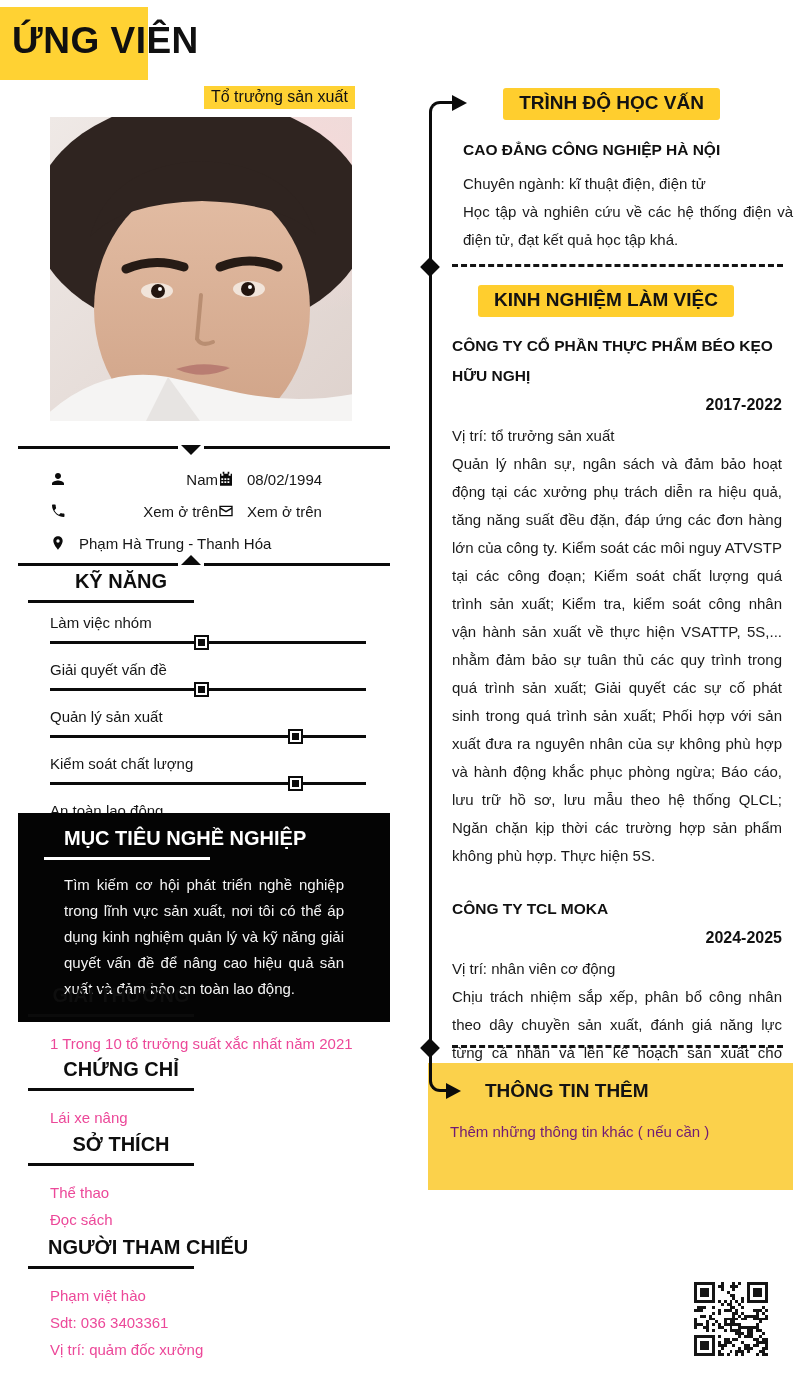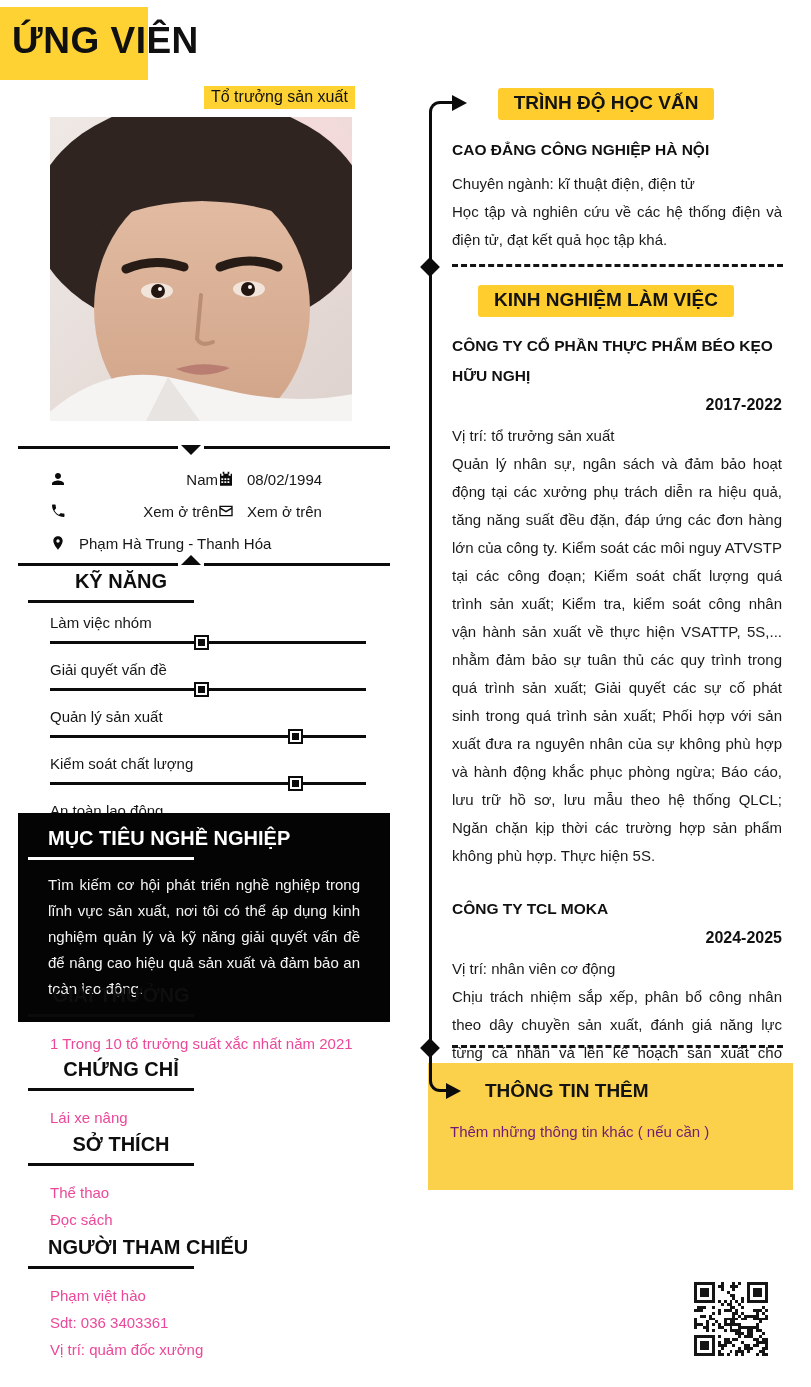--- a/index.html
+++ b/index.html
@@ -47,21 +47,21 @@
   .skills{position:absolute;left:18px;top:570px;width:372px;}
   .skill{margin-top:11px;}
   .skill-label{margin-left:32px;font-size:15px;color:#161616;height:21px;}
   .skill-track{position:relative;margin-left:32px;width:316px;height:15px;}
   .skill-line{position:absolute;left:0;right:0;top:6px;height:3px;background:var(--ink);}
   .knob{position:absolute;top:0;width:15px;height:15px;border:2px solid var(--ink);background:#fff;
     display:flex;align-items:center;justify-content:center;}
   .knob i{display:block;width:7px;height:7px;background:var(--ink);}
   
   .objective{position:absolute;left:18px;top:813px;width:372px;background:#040404;color:#fff;
-    padding:14px 0 20px;}
+    padding:14px 16px 20px;}
   .obj-head{margin-left:10px;width:166px;padding:0 0 7px 20px;border-bottom:3px solid #fff;
     font-size:20px;font-weight:800;white-space:nowrap;color:#fff;}
   .obj-text{margin:12px 30px 0;font-size:15px;line-height:26px;text-align:justify;color:#f4f4f4;}
   
   .brush{display:table;margin:0 auto;position:relative;background:var(--brush-yellow);
     padding:4px 16px 6px;font-size:19px;font-weight:800;color:#131313;border-radius:3px;}
   .brush::before{content:"";position:absolute;inset:2px -7px;background:inherit;
     transform:rotate(-1.6deg);border-radius:12px 4px 14px 5px;z-index:-1;}
   .brush::after{content:"";position:absolute;inset:-3px 6px;background:inherit;
     transform:rotate(1.1deg);border-radius:6px 14px 4px 12px;z-index:-1;}
@@ -269,21 +269,21 @@
 
   <div class="lsec" style="top:1236px;">
     <div class="sec-head">NGƯỜI THAM CHIẾU</div>
     <div class="content">
       <div>Phạm việt hào</div>
       <div>Sdt: 036 3403361</div>
       <div>Vị trí: quảm đốc xưởng</div>
     </div>
   </div>
 
-  <div class="rsec" style="top:88px;">
+  <div class="rsec" style="top:88px;padding-left:11px;">
     <div class="brush">TRÌNH ĐỘ HỌC VẤN</div>
     <div class="school">CAO ĐẲNG CÔNG NGHIỆP HÀ NỘI</div>
     <div class="rline">Chuyên ngành: kĩ thuật điện, điện tử</div>
     <div class="rbody">Học tập và nghiên cứu về các hệ thống điện và điện tử, đạt kết quả học tập khá.</div>
   </div>
 
   <div class="rsec" style="top:285px;">
     <div class="brush">KINH NGHIỆM LÀM VIỆC</div>
     <div style="height:14px;"></div>
     <div>

